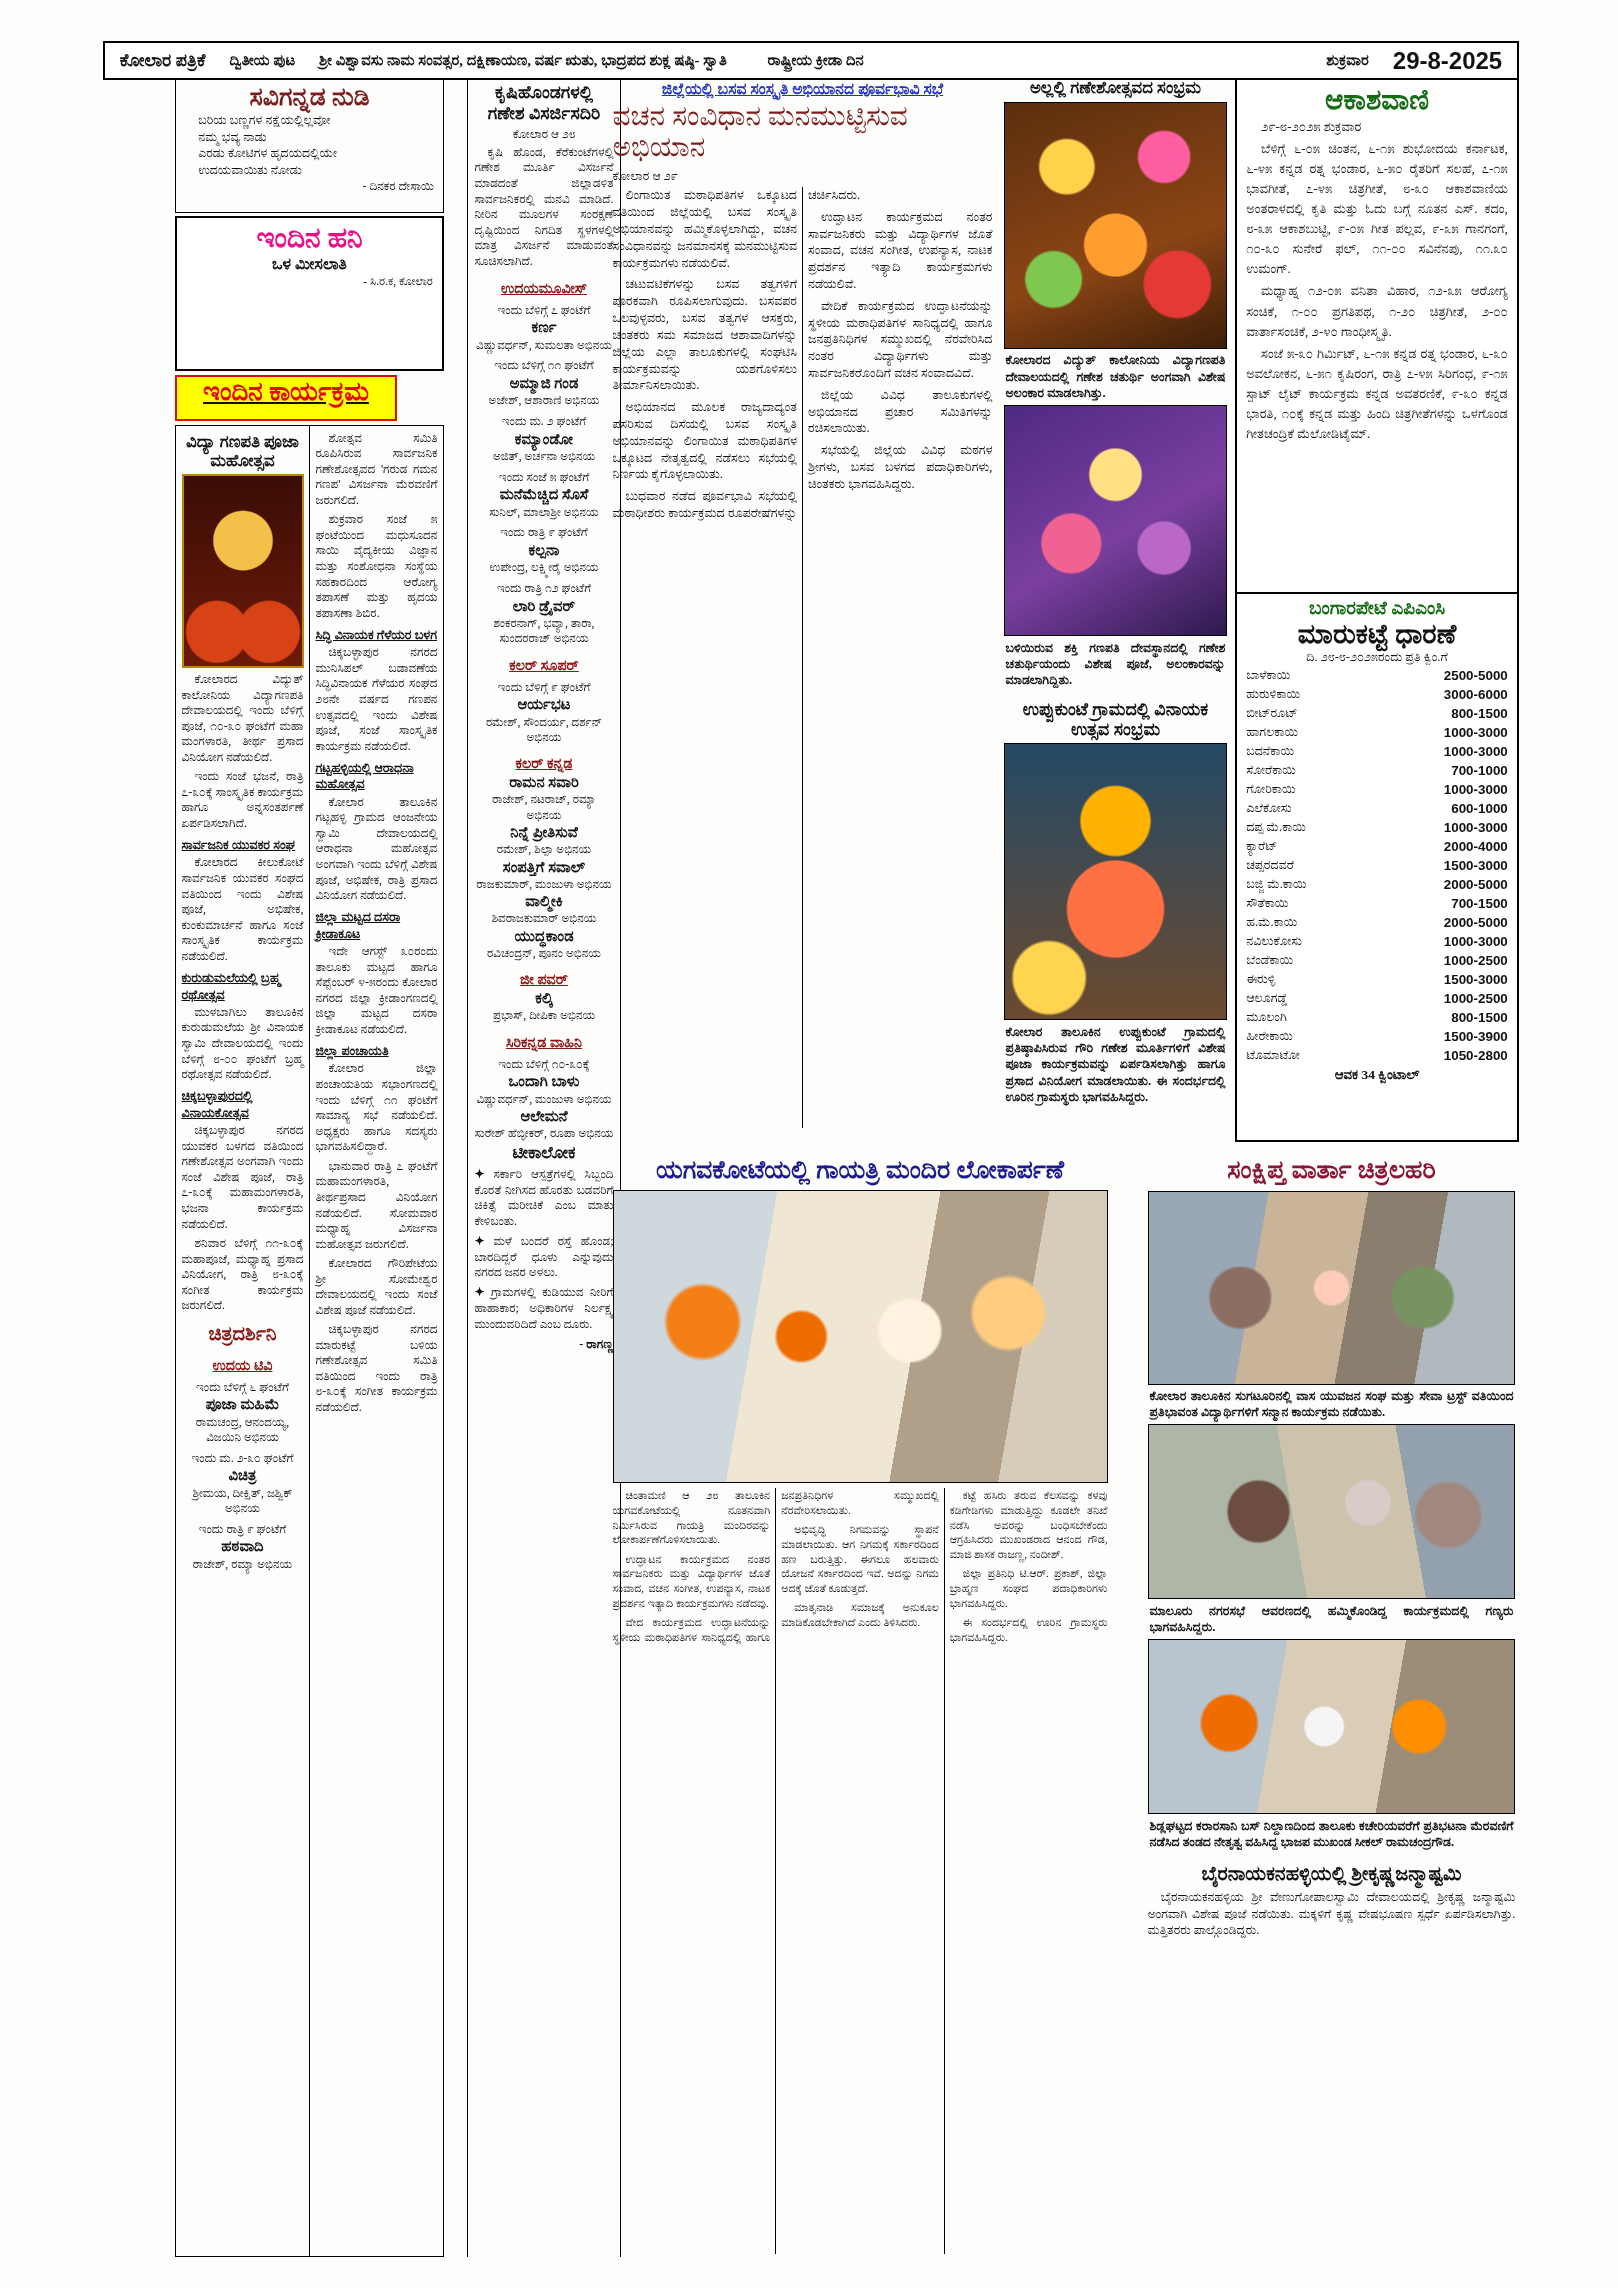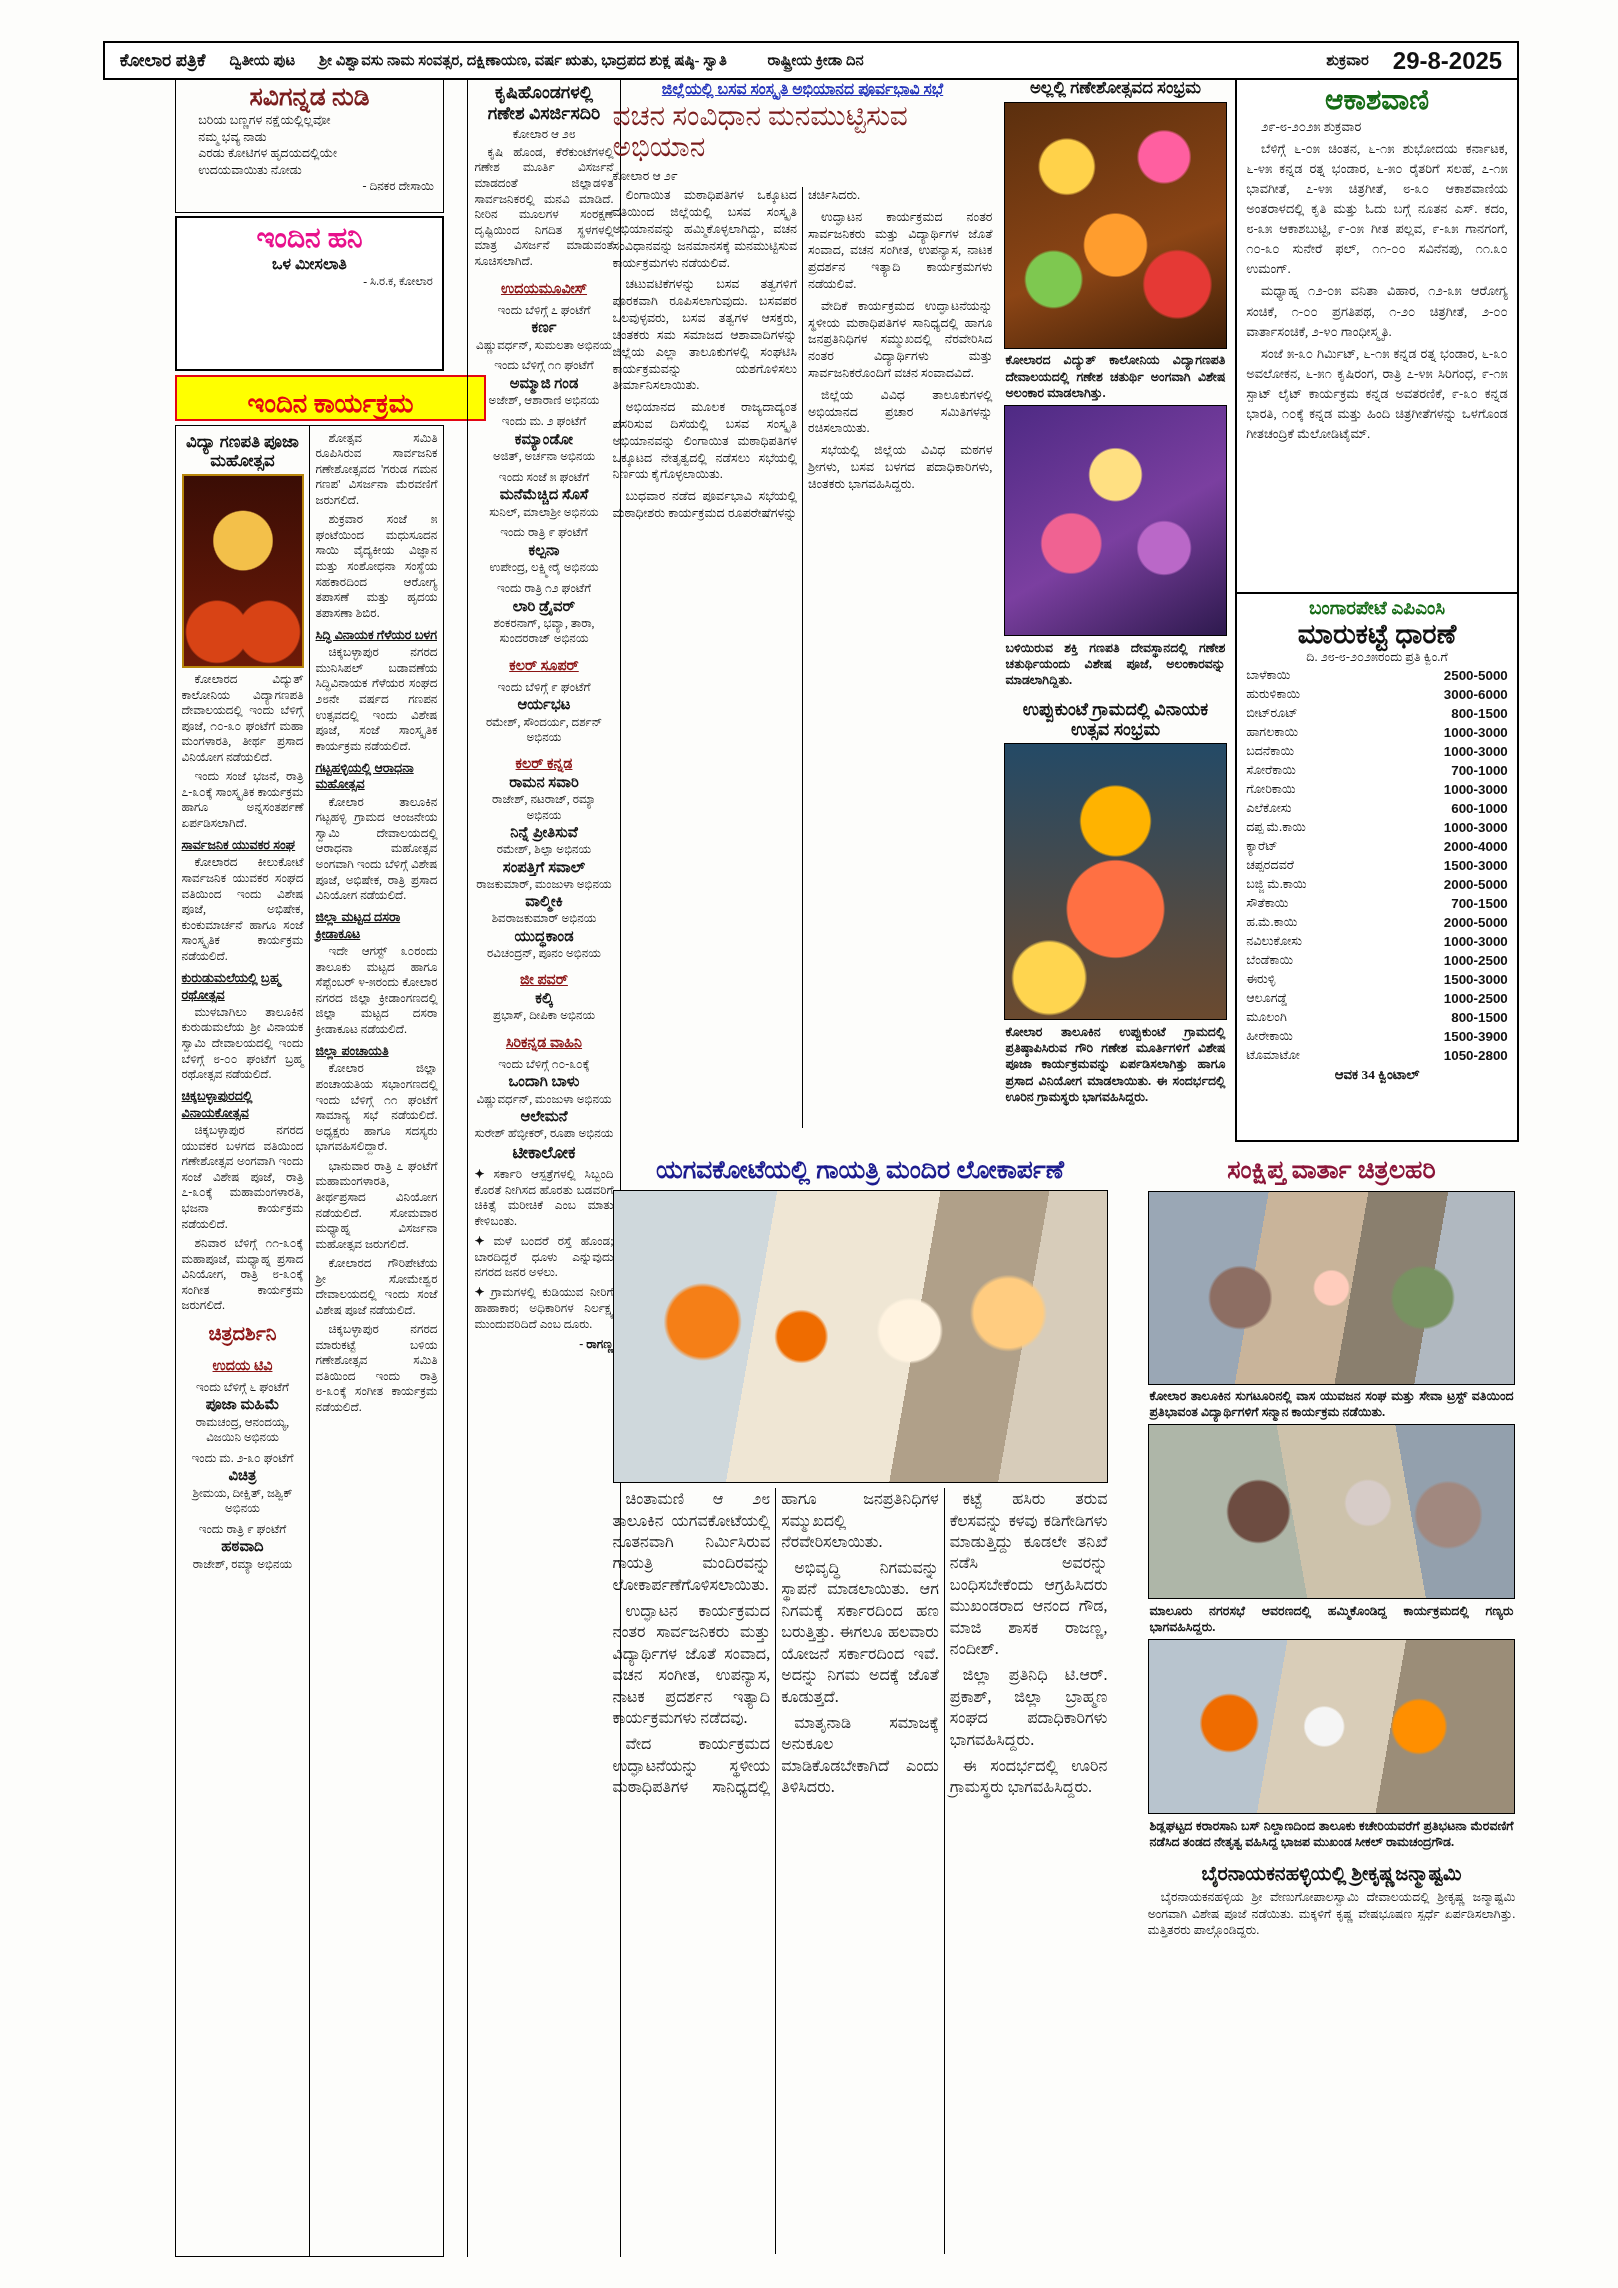--- a/index.html
+++ b/index.html
@@ -36,21 +36,21 @@
   
   #nudi{left:175px;top:78px;width:269px;height:135px;padding:3.7px 9.2px;}
   #nudi .t{color:var(--maroon);font-weight:bold;font-size:25px;}
   #nudi .line{font-size:12.5px;line-height:1.35;padding-left:13px;}
   #nudi .auth{font-size:12px;}
   #hani{left:175px;top:216px;width:269px;height:155px;padding:3.7px 9.2px;}
   #hani .t{color:var(--pink);font-weight:bold;font-size:28px;}
   #hani .st{font-weight:bold;font-size:15.7px;margin-bottom:2.8px;}
   #hani .line{font-size:11.8px;line-height:1.32;}
   #hani .auth{font-size:11.5px;}
-  #banner{left:175px;top:375px;width:311px;height:46px;background:var(--yellow);border:2.8px solid var(--red);display:flex;align-items:flex-end;justify-content:center;}
+  #banner{left:175px;top:375px;width:222px;height:46px;background:var(--yellow);border:2.8px solid var(--red);display:flex;align-items:flex-start;justify-content:center;text-decoration:underline;}
   #banner span{color:var(--red);font-weight:bold;font-size:26px;}
   
   #program{left:175px;top:425px;width:269px;height:1832px;border:1.8px solid #000;display:flex;}
   #program .pcol{flex:1;padding:4.6px 5.5px;font-size:12px;line-height:1.3;}
   #program .pcol+.pcol{border-left:0.9px solid #000;}
   .s-head{font-weight:bold;font-size:16.6px;text-align:center;line-height:1.15;margin:1.8px 0 3.7px;}
   .s-headred{font-weight:bold;font-size:19.4px;text-align:center;color:var(--dkred);margin:7.4px 0 1.8px;}
   .s-subhead{font-weight:bold;font-size:12.7px;text-decoration:underline;margin:5.5px 0 1.8px;}
   .s-para{text-align:justify;text-indent:13px;margin-bottom:3.7px;}
   .s-time{text-align:center;margin-top:5.5px;}
@@ -115,21 +115,21 @@
   
   #gayatri{left:607px;top:1156px;width:506px;height:1101px;padding:0 5.5px;}
   #gayatri .hl{color:var(--navy);font-weight:bold;font-size:25px;text-align:center;margin-bottom:4.6px;}
   .ph-ribbon{height:293px;
     background:
       radial-gradient(circle at 18% 45%, #f57f17 0 8%, transparent 9%),
       radial-gradient(circle at 38% 50%, #ef6c00 0 7%, transparent 8%),
       radial-gradient(circle at 60% 48%, #fff3e0 0 9%, transparent 10%),
       radial-gradient(circle at 80% 42%, #ffcc80 0 8%, transparent 9%),
       linear-gradient(100deg,#cfd8dc 0 30%,#efe6d4 30% 60%,#b0a089 60% 80%,#d7ccba 80%);}
-  #gayatri .body{margin-top:5.5px;column-count:3;column-gap:11px;column-rule:0.9px solid #000;font-size:16px;line-height:1.34;height:766px;}
+  #gayatri .body{margin-top:5.5px;column-count:3;column-gap:11px;column-rule:0.9px solid #000;font-size:11px;line-height:1.34;height:766px;}
   #gayatri .body p{text-align:justify;text-indent:13px;margin-bottom:4.6px;}
   
   #lahari{left:1144px;top:1156px;width:375px;height:1101px;padding:0 3.7px;}
   #lahari .hl{color:#8b1538;font-weight:bold;font-size:25px;text-align:center;margin-bottom:5.5px;}
   .ph-crowd1{height:194px;
     background:
       radial-gradient(circle at 25% 55%, #8d6e63 0 10%, transparent 11%),
       radial-gradient(circle at 50% 50%, #ffccbc 0 8%, transparent 9%),
       radial-gradient(circle at 75% 55%, #789262 0 10%, transparent 11%),
       linear-gradient(100deg,#9aa7b5 0 30%,#c9b49a 30% 55%,#8a7f6e 55% 75%,#b0b8c0 75%);}

